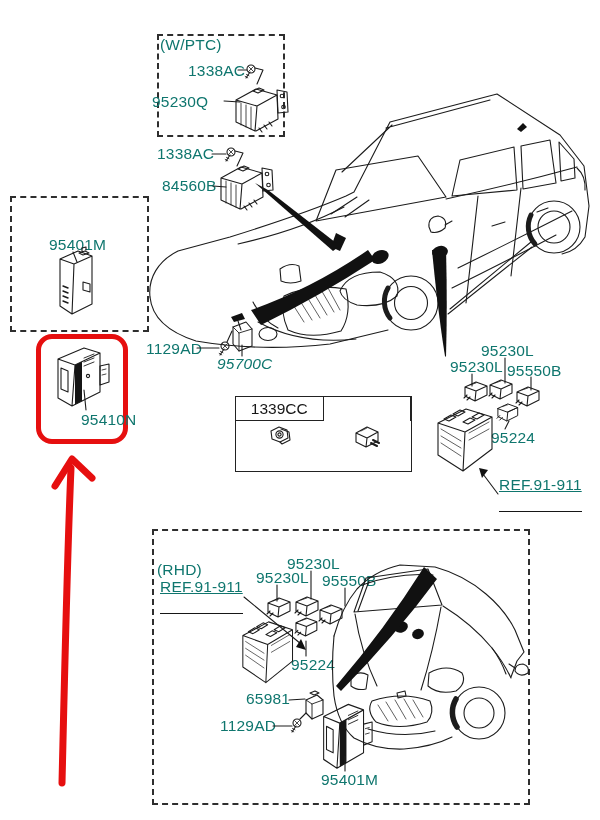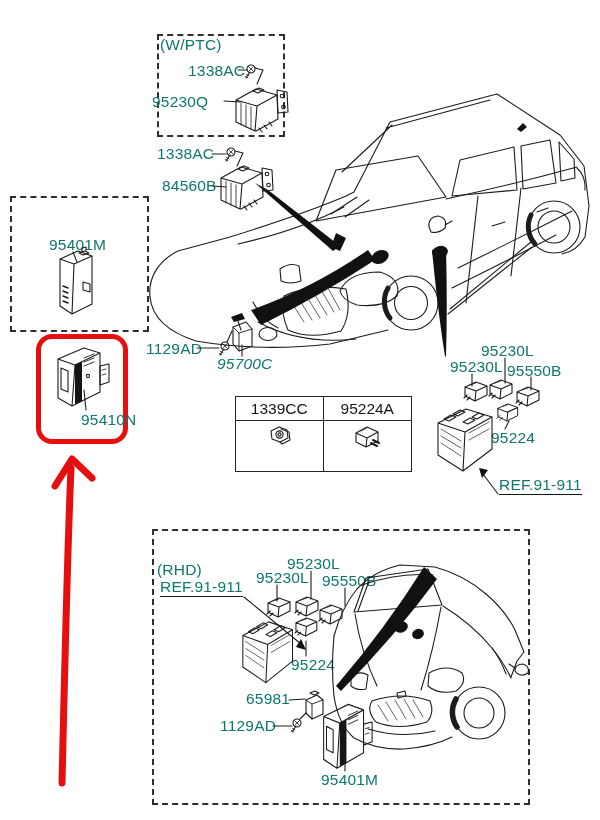--- a/index.html
+++ b/index.html
@@ -1,20 +1,20 @@
 <!DOCTYPE html>
 <html><head>
 <meta charset="utf-8">
 <style>
   html,body{margin:0;padding:0;background:#888;}
   #stage{position:relative;width:600px;height:820px;background:#fff;overflow:hidden;
          font-family:"Liberation Sans",sans-serif;}
   .lbl{position:absolute;font-size:15.5px;line-height:1.05;color:#0f766e;
        letter-spacing:.2px;white-space:nowrap;}
-  .ref{border-bottom:1.6px solid #161616;padding-bottom:1px;}
+  .ref{border-bottom:1.6px solid #161616;padding-bottom:18px;text-decoration:underline;}
   .dashed{position:absolute;border:2px dashed #2e2e2e;box-sizing:border-box;}
   #redbox{position:absolute;left:36px;top:334px;width:92px;height:110px;
           border:5px solid #e60f0f;border-radius:16px;box-sizing:border-box;}
   #ptable{position:absolute;left:235px;top:388px;width:177px;height:76px;
           border:1.6px solid #222;box-sizing:border-box;display:grid;
           grid-template-columns:1fr 1fr;grid-template-rows:24px 1fr;margin-top:8px;}
   #ptable .hc{border-bottom:1.6px solid #222;display:flex;align-items:center;
           justify-content:center;font-size:15.5px;color:#161616;}
   #ptable .hc.first{border-right:1.6px solid #222;}
   #ptable .bc{border-right:1.6px solid #222;}
@@ -50,21 +50,20 @@
   <div class="lbl" style="left:287px;top:556px;">95230L</div>
   <div class="lbl" style="left:256px;top:570px;">95230L</div>
   <div class="lbl" style="left:322px;top:573px;">95550B</div>
   <div class="lbl" style="left:291px;top:657px;">95224</div>
   <div class="lbl" style="left:246px;top:691px;">65981</div>
   <div class="lbl" style="left:220px;top:718px;">1129AD</div>
   <div class="lbl" style="left:321px;top:772px;">95401M</div>
 
   <div id="ptable">
     <div class="hc first">1339CC</div>
-    <div class="hc">95224A</div>
     <div class="bc"></div>
     <div></div>
   </div>
 
   <svg width="600" height="820" viewBox="0 0 600 820" fill="none" stroke="#1c1c1c" stroke-width="1.1" stroke-linejoin="round" stroke-linecap="round">
 
     <g>
       <path d="M150,297 C148,278 158,261 178,251 L230,237 C278,222 318,208 346,196 L354,192 L390,122 L497,94 L560,135 L584,166 L589,206 L585,237 Q577,251 562,254"></path>
       <path d="M532,247 L448,314"></path>
       <path d="M450,309 L531,242"></path>

